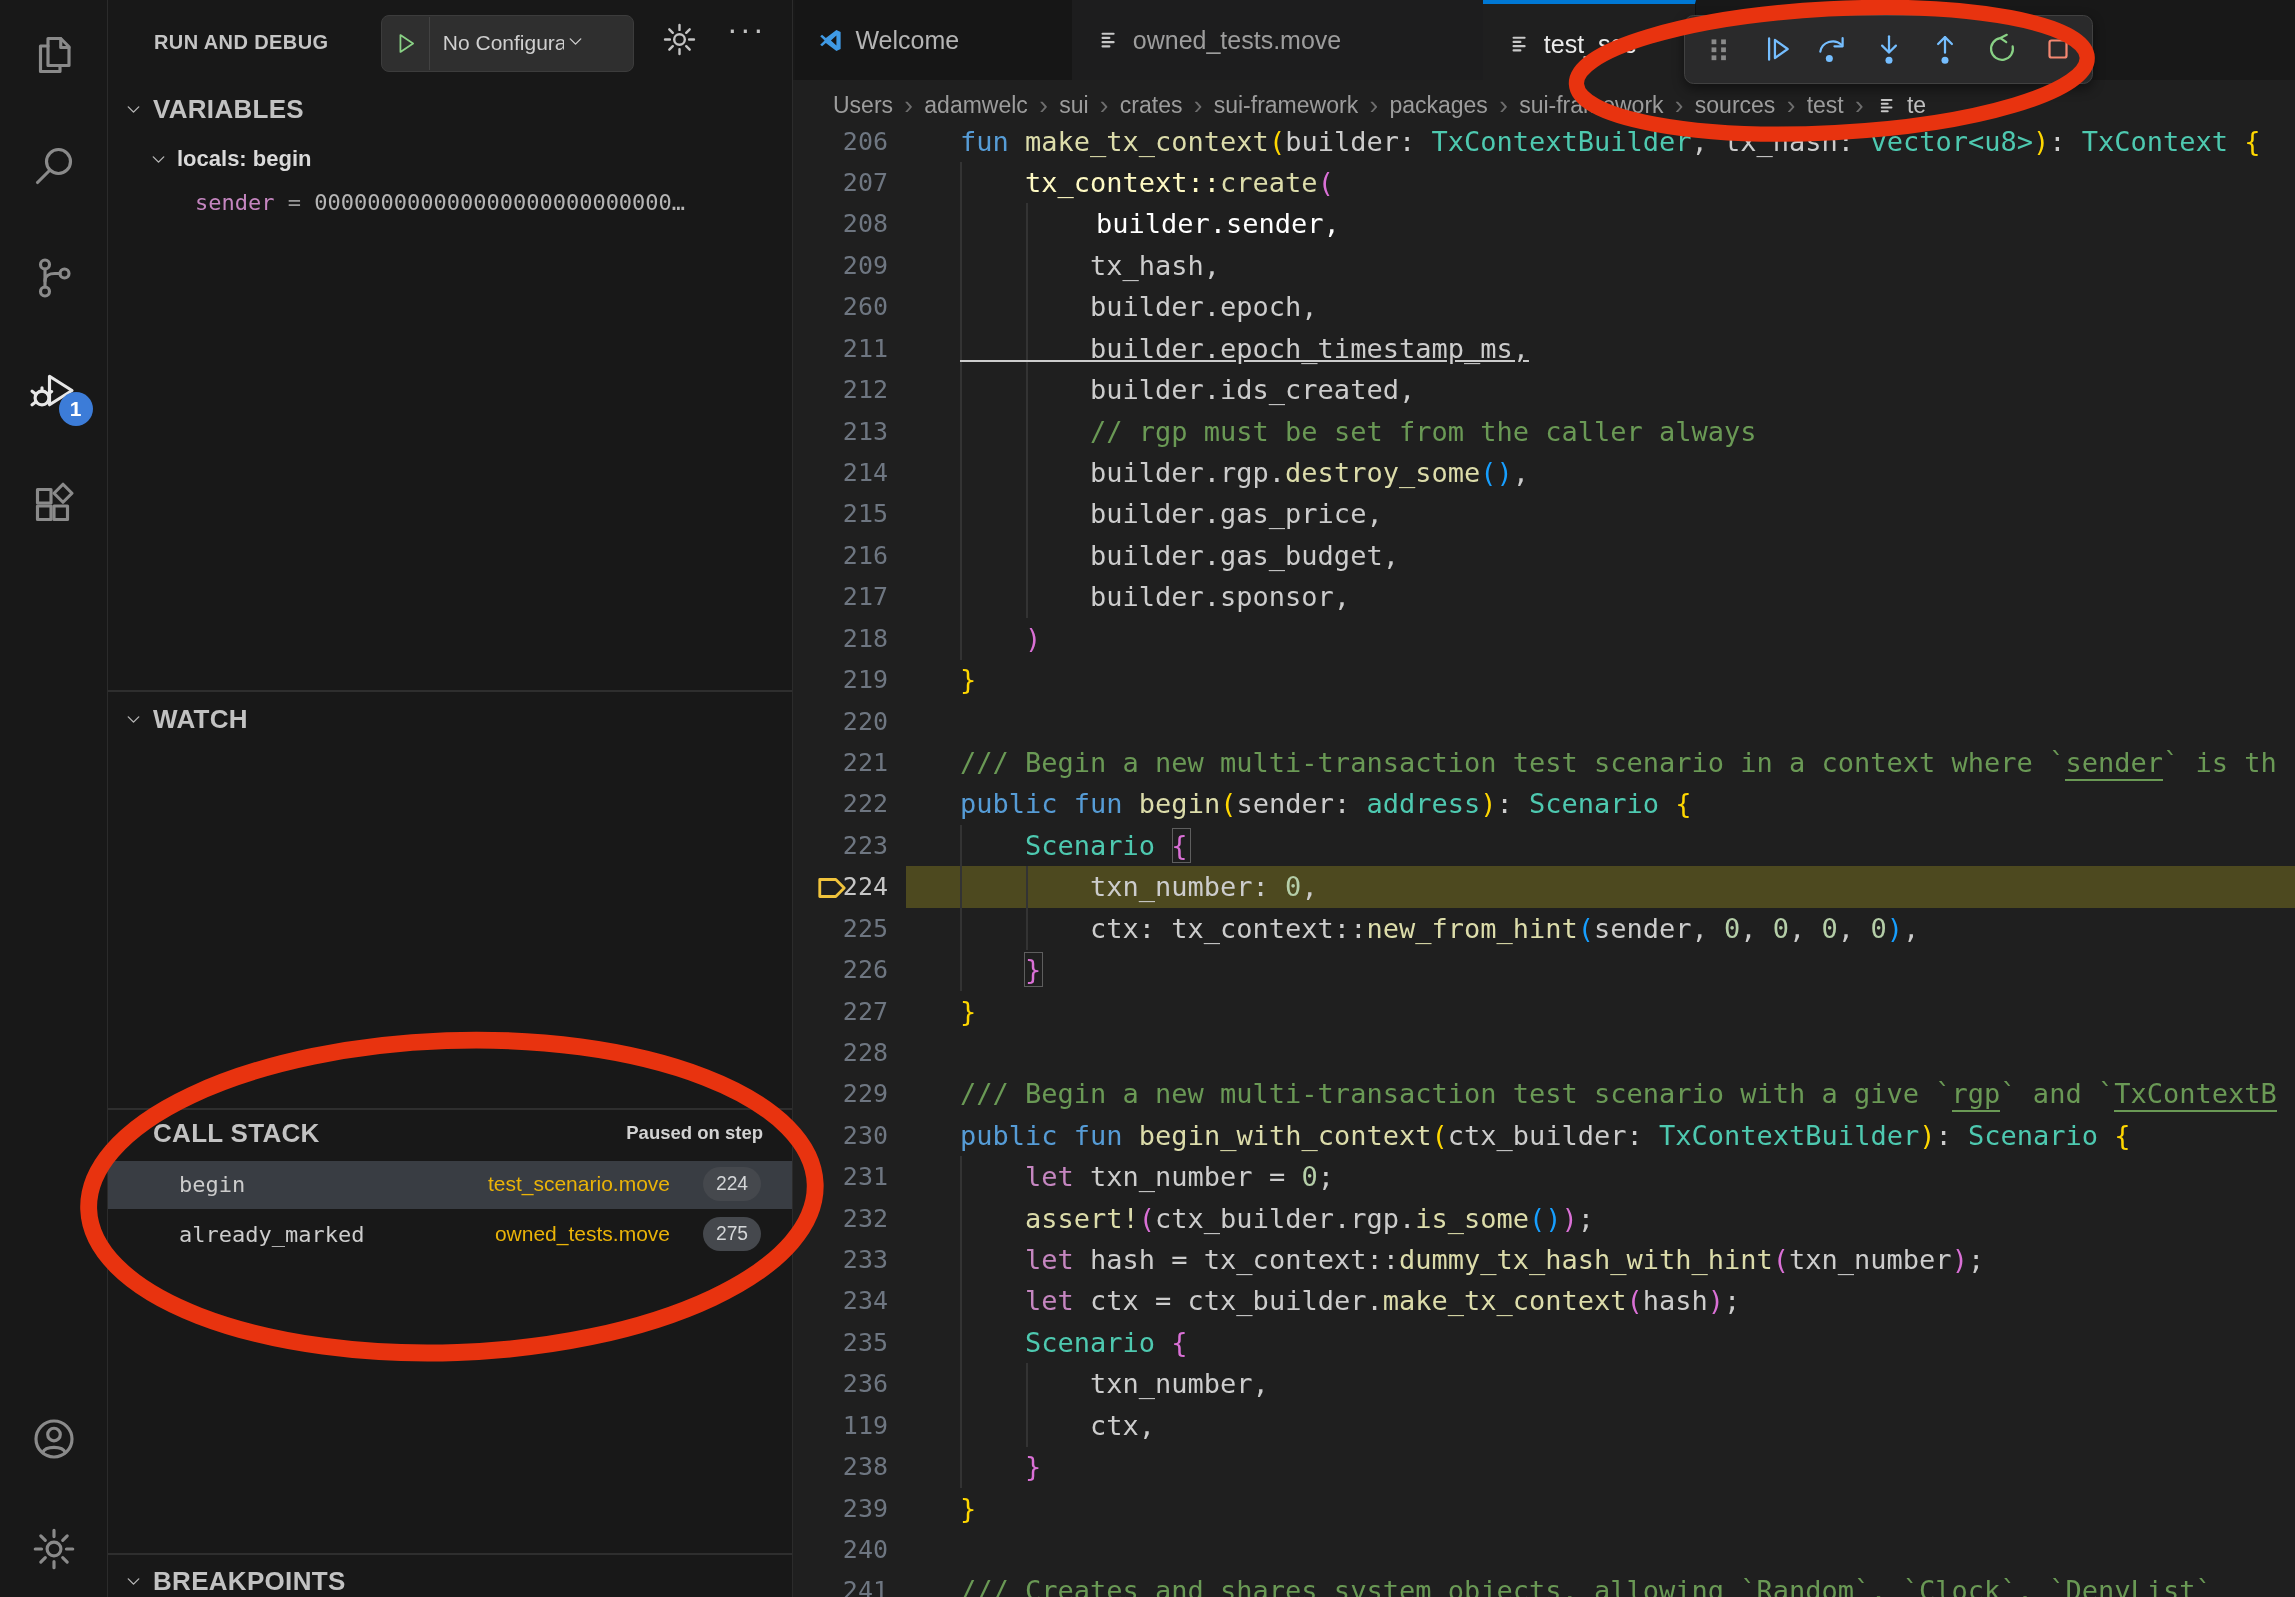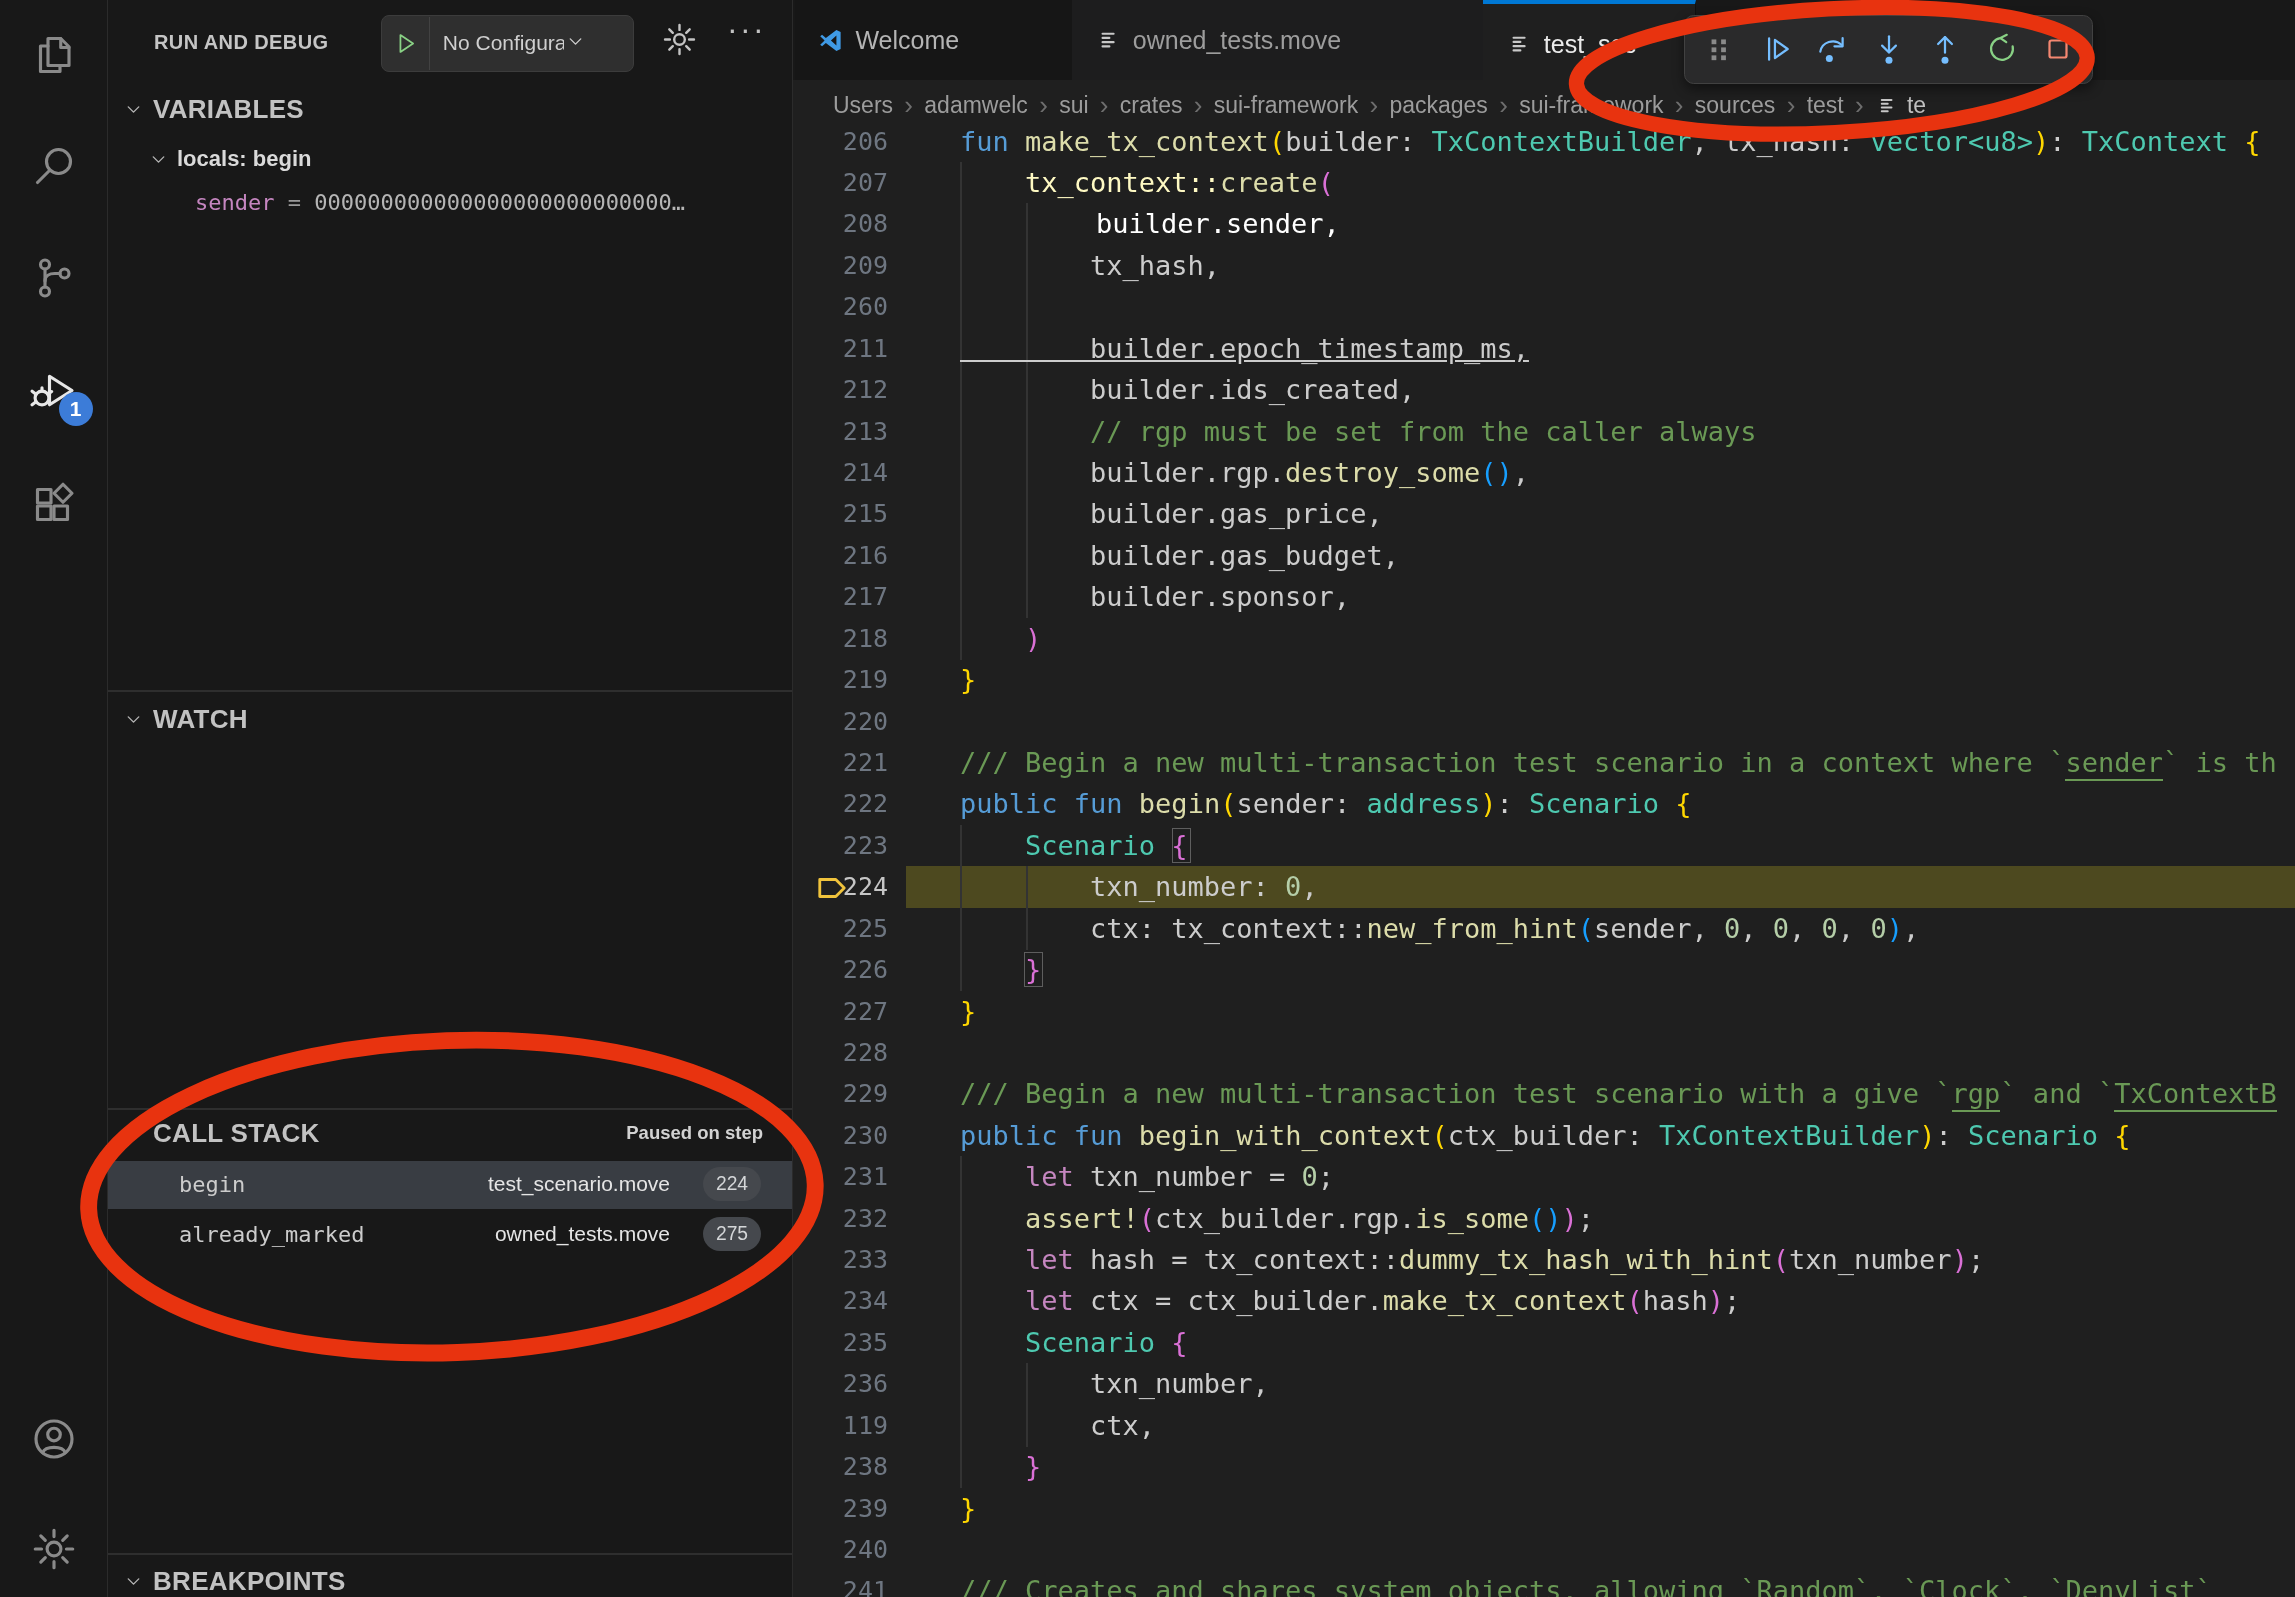--- a/index.html
+++ b/index.html
@@ -41,21 +41,21 @@
   .row-locals .loc-label{position:absolute;left:69px;top:8px;font-size:22px;font-weight:bold;color:#dadada;}
   .row-sender{position:absolute;left:87px;top:190px;width:595px;height:39px;white-space:nowrap;overflow:hidden;
               font-family:"DejaVu Sans Mono",monospace;font-size:22px;}
   .var-name{color:#c586c0;}
   .var-eq{color:#9a9a9a;}
   .var-val{color:#b5b5b5;}
   .sb-divider{position:absolute;left:0;width:100%;height:1.6px;background:#2e2e2e;}
   .frame-row{position:absolute;left:0;width:100%;height:48px;}
   .frame-row.selected{background:#393d43;}
   .frame-fn{position:absolute;left:71px;top:10.5px;font-family:"DejaVu Sans Mono",monospace;font-size:22px;color:#cccccc;}
-  .frame-file{position:absolute;right:122px;top:11.3px;font-size:21px;color:#e5e5e5;}
+  .frame-file{position:absolute;right:122px;top:11.3px;font-size:21px;color:#eab308;}
   .frame-badge{position:absolute;right:31px;top:6.4px;height:34px;min-width:58px;border-radius:17px;
                background:#45484d;color:#d4d6d8;font-size:19.3px;display:flex;align-items:center;justify-content:center;}
   
   .editor{position:absolute;left:793px;top:0;width:1502px;height:1597px;background:#1f1f1f;overflow:hidden;}
   .tabstrip{position:absolute;left:0;top:0;width:100%;height:80px;background:#181818;z-index:4;}
   .tab{position:absolute;top:0;height:80px;display:flex;align-items:center;overflow:hidden;
        border-right:0.8px solid #101010;}
   .tab .tab-icon{margin:0 11.3px 0 22.5px;display:flex;color:#c8c8c8;}
   .tab .tab-icon svg{width:27px;height:27px;}
   .tab .tab-label{font-size:25px;white-space:nowrap;}
@@ -240,21 +240,21 @@
         <div class="sb-divider" style="top: 1553px;"></div>
       </div>
   </aside>
 
   <main class="editor">
     <div class="code-area">
         <div class="code-line" style="top: 121px;"><span class="ln-num">206</span><span class="ln-text"><span style="color: rgb(86, 156, 214);">fun </span><span style="color: rgb(220, 220, 170);">make_tx_context</span><span style="color: rgb(255, 215, 0);">(</span><span style="color: rgb(204, 204, 204);">builder</span><span style="color: rgb(204, 204, 204);">: </span><span style="color: rgb(78, 201, 176);">TxContextBuilder</span><span style="color: rgb(204, 204, 204);">, </span><span style="color: rgb(204, 204, 204);">tx_hash</span><span style="color: rgb(204, 204, 204);">: </span><span style="color: rgb(78, 201, 176);">vector&lt;u8&gt;</span><span style="color: rgb(255, 215, 0);">)</span><span style="color: rgb(204, 204, 204);">: </span><span style="color: rgb(78, 201, 176);">TxContext</span><span style="color: rgb(204, 204, 204);"> </span><span style="color: rgb(255, 215, 0);">{</span></span></div>
         <div class="code-line" style="top: 162px;"><div class="ind-guide" style="left: 156px;"></div><span class="ln-num">207</span><span class="ln-text"><span style="color: #fef9c3;">    tx_context::</span><span style="color: rgb(220, 220, 170);">create</span><span style="color: rgb(218, 112, 214);">(</span></span></div>
         <div class="code-line" style="top: 203px;"><div class="ind-guide" style="left: 156px;"></div><div class="ind-guide" style="left: 222px;"></div><span class="ln-num">208</span><span class="ln-text"><span style="color: #ffffff; margin-left: 6px;">        builder.sender,</span></span></div>
         <div class="code-line" style="top: 245px;"><div class="ind-guide" style="left: 156px;"></div><div class="ind-guide" style="left: 222px;"></div><span class="ln-num">209</span><span class="ln-text"><span style="color: rgb(204, 204, 204);">        tx_hash,</span></span></div>
-        <div class="code-line" style="top: 286px;"><div class="ind-guide" style="left: 156px;"></div><div class="ind-guide" style="left: 222px;"></div><span class="ln-num">260</span></div>
+        <div class="code-line" style="top: 286px;"><div class="ind-guide" style="left: 156px;"></div><div class="ind-guide" style="left: 222px;"></div><span class="ln-num">260</span><span class="ln-text"><span style="color: rgb(204, 204, 204);">        builder.epoch,</span></span></div>
         <div class="code-line" style="top: 328px;"><div class="ind-guide" style="left: 156px;"></div><div class="ind-guide" style="left: 222px;"></div><span class="ln-num">211</span><span class="ln-text"><span style="color: rgb(204, 204, 204); text-decoration: underline;">        builder.epoch_timestamp_ms,</span></span></div>
         <div class="code-line" style="top: 369px;"><div class="ind-guide" style="left: 156px;"></div><div class="ind-guide" style="left: 222px;"></div><span class="ln-num">212</span><span class="ln-text"><span style="color: rgb(204, 204, 204);">        builder.ids_created,</span></span></div>
         <div class="code-line" style="top: 411px;"><div class="ind-guide" style="left: 156px;"></div><div class="ind-guide" style="left: 222px;"></div><span class="ln-num">213</span><span class="ln-text"><span style="color: rgb(204, 204, 204);">        </span><span style="color: rgb(106, 153, 85);">// rgp must be set from the caller always</span></span></div>
         <div class="code-line" style="top: 452px;"><div class="ind-guide" style="left: 156px;"></div><div class="ind-guide" style="left: 222px;"></div><span class="ln-num">214</span><span class="ln-text"><span style="color: rgb(204, 204, 204);">        builder.rgp.</span><span style="color: rgb(220, 220, 170);">destroy_some</span><span style="color: rgb(23, 159, 255);">()</span><span style="color: rgb(204, 204, 204);">,</span></span></div>
         <div class="code-line" style="top: 493px;"><div class="ind-guide" style="left: 156px;"></div><div class="ind-guide" style="left: 222px;"></div><span class="ln-num">215</span><span class="ln-text"><span style="color: rgb(204, 204, 204);">        builder.gas_price,</span></span></div>
         <div class="code-line" style="top: 535px;"><div class="ind-guide" style="left: 156px;"></div><div class="ind-guide" style="left: 222px;"></div><span class="ln-num">216</span><span class="ln-text"><span style="color: rgb(204, 204, 204);">        builder.gas_budget,</span></span></div>
         <div class="code-line" style="top: 576px;"><div class="ind-guide" style="left: 156px;"></div><div class="ind-guide" style="left: 222px;"></div><span class="ln-num">217</span><span class="ln-text"><span style="color: rgb(204, 204, 204);">        builder.sponsor,</span></span></div>
         <div class="code-line" style="top: 618px;"><div class="ind-guide" style="left: 156px;"></div><span class="ln-num">218</span><span class="ln-text"><span style="color: rgb(204, 204, 204);">    </span><span style="color: rgb(218, 112, 214);">)</span></span></div>
         <div class="code-line" style="top: 659px;"><span class="ln-num">219</span><span class="ln-text"><span style="color: rgb(255, 215, 0);">}</span></span></div>
         <div class="code-line" style="top: 701px;"><span class="ln-num">220</span><span class="ln-text"></span></div>

